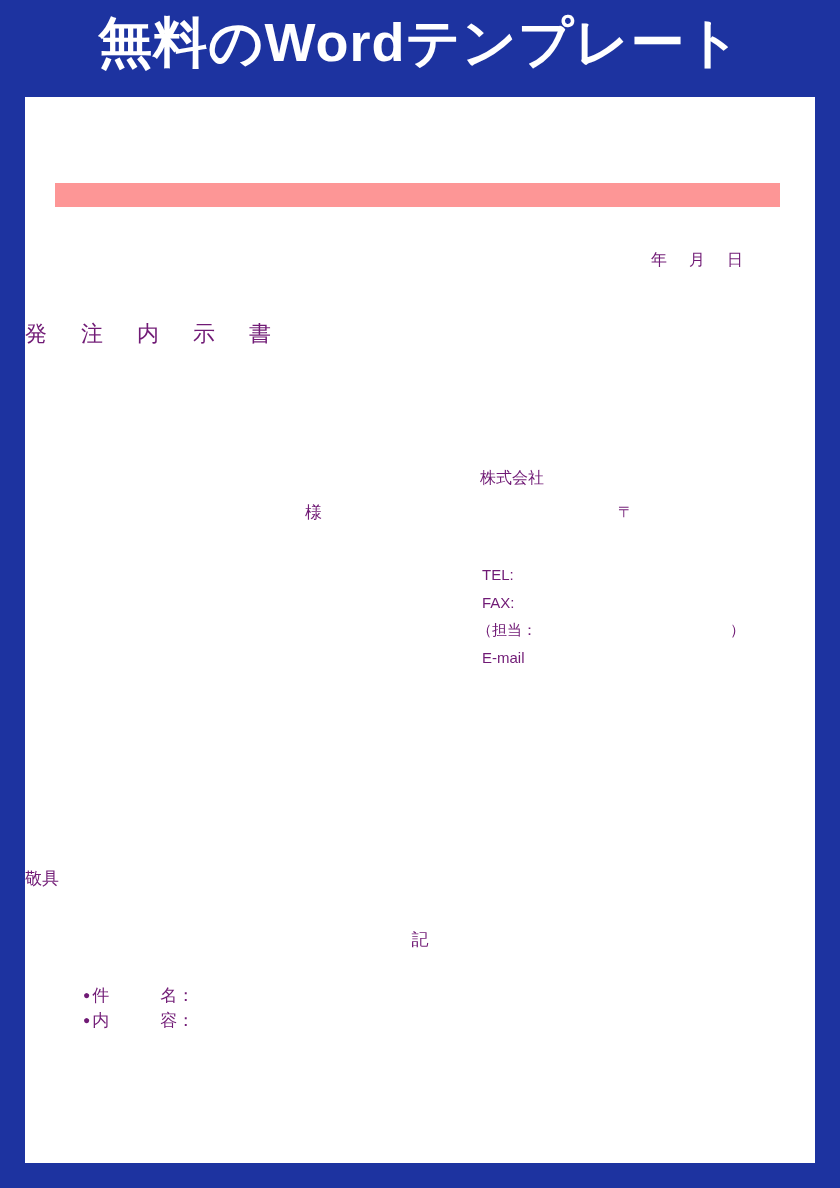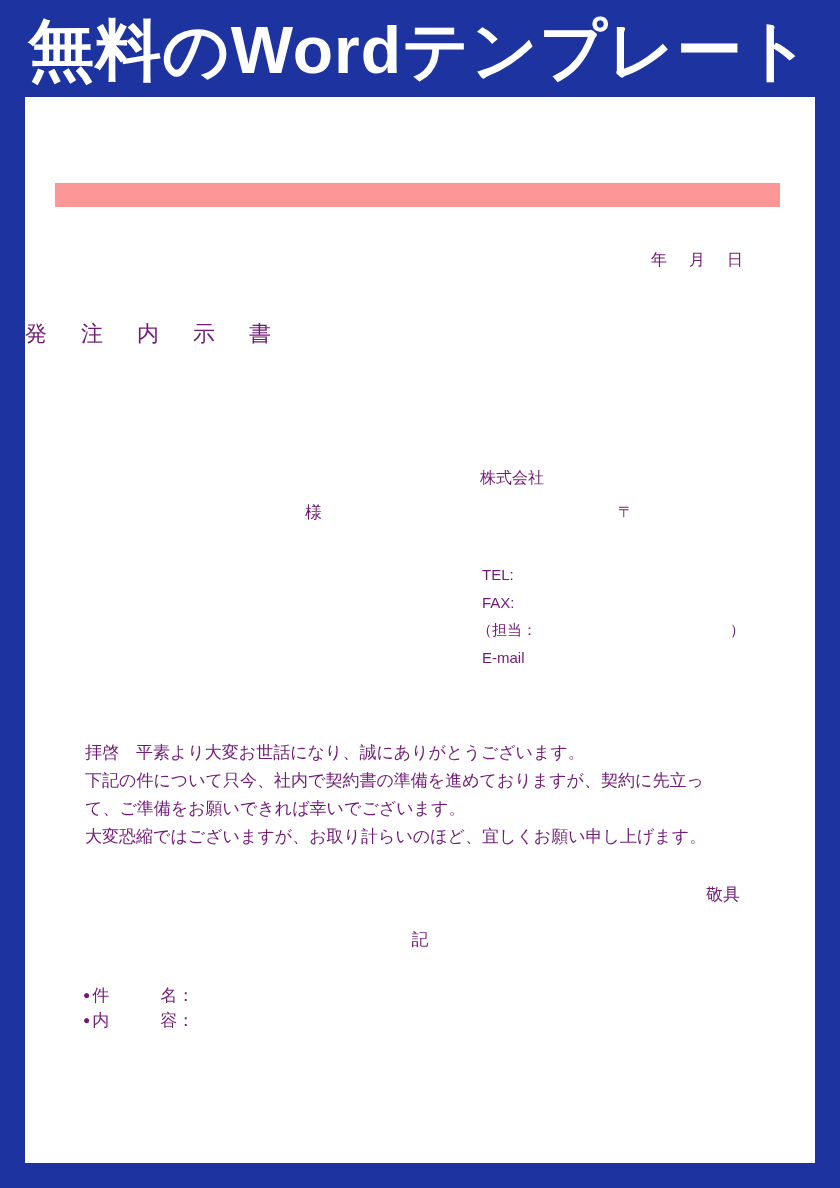--- a/index.html
+++ b/index.html
@@ -12,28 +12,28 @@
     overflow: hidden;
   }
   .frame {
     position: relative;
     width: 840px;
     height: 1188px;
     background: #1d33a0;
   }
   .banner-title {
     position: absolute;
-    top: 8px;
+    top: 0;
     left: 0;
     width: 840px;
     height: 84px;
     line-height: 84px;
     text-align: center;
     color: #ffffff;
-    font-size: 66px;
+    font-size: 54px;
     font-weight: bold;
     letter-spacing: 1px;
     white-space: nowrap;
   }
   .doc {
     position: absolute;
     left: 25px;
     top: 97px;
     width: 790px;
     height: 1066px;
@@ -104,23 +104,21 @@
     width: 690px;
     font-size: 17px;
     line-height: 28px;
     white-space: nowrap;
   }
   .closing {
     position: absolute;
     left: 0;
     top: 770px;
     width: 715px;
-    text-align: right;
     font-size: 17px;
-    margin-top: 16px;
   }
   .ki-marker {
     position: absolute;
     left: 0;
     top: 831px;
     width: 100%;
     text-align: center;
     font-size: 17px;
   }
   .item-list {
@@ -166,26 +164,20 @@
 
     <div class="fax-label">FAX:</div>
 
     <div class="contact-row">
       <span>（担当：</span>
       <span>）</span>
     </div>
 
     <div class="email-label">E-mail</div>
 
-    <div class="body-block">
-      <div>拝啓　平素より大変お世話になり、誠にありがとうございます。</div>
-      <div>下記の件について只今、社内で契約書の準備を進めておりますが、契約に先立っ</div>
-      <div>て、ご準備をお願いできれば幸いでございます。</div>
-      <div>大変恐縮ではございますが、お取り計らいのほど、宜しくお願い申し上げます。</div>
-    </div>
 
     <div class="closing">敬具</div>
 
     <div class="ki-marker">記</div>
 
     <div class="item-list">
       <div class="item-row">
         <span class="bullet">●</span>
         <span>件　　　名：</span>
       </div>

